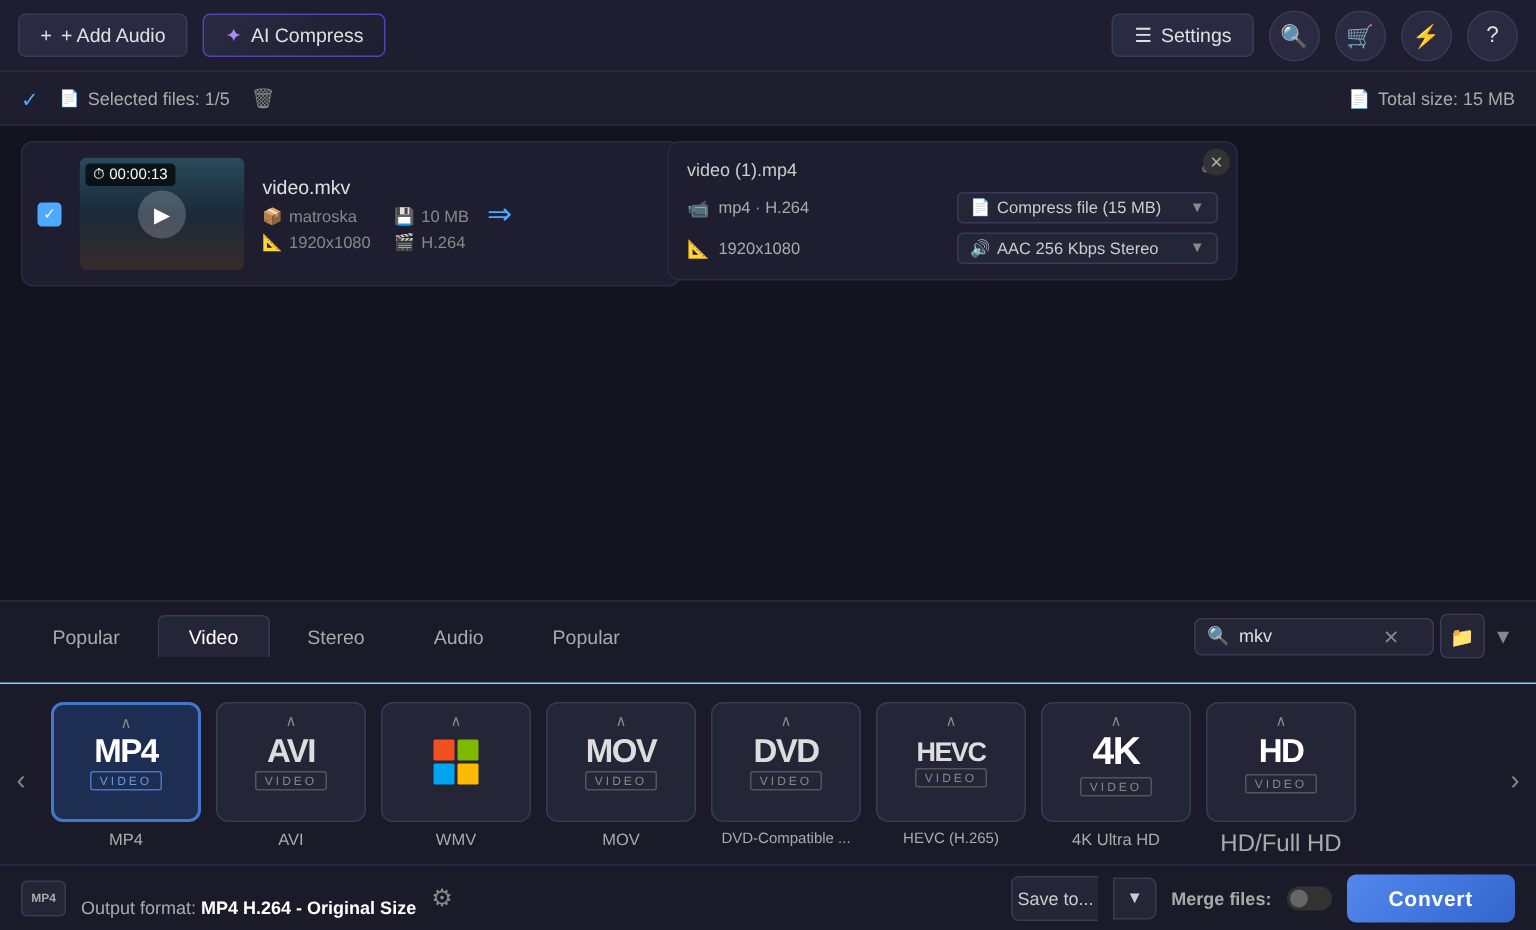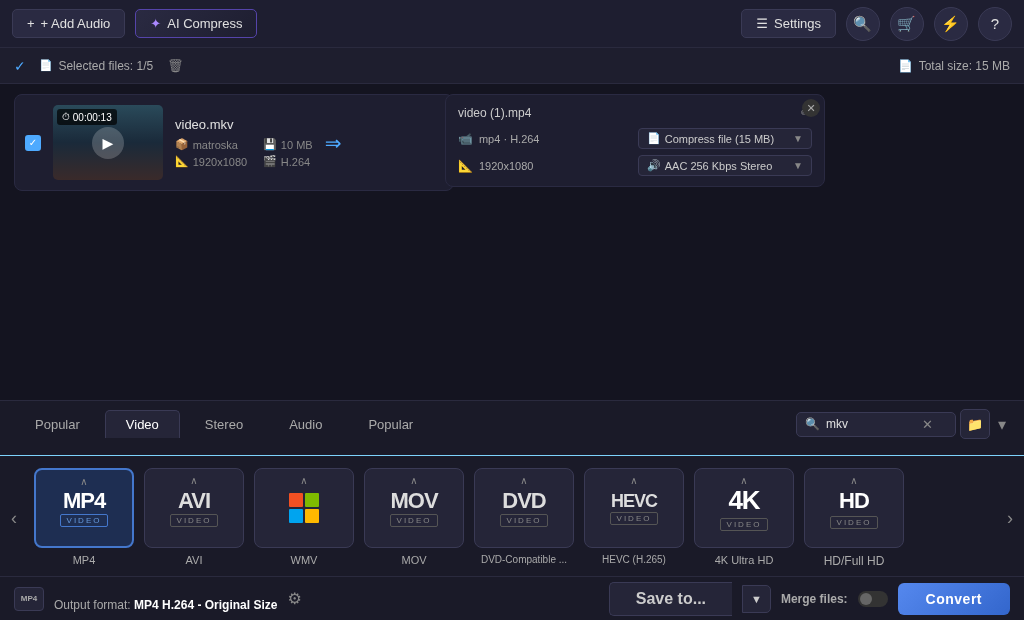--- a/index.html
+++ b/index.html
@@ -519,25 +519,24 @@
       cursor: pointer;
       color: #888;
       font-size: 16px;
     }
     .status-spacer { flex: 1; }
     .save-btn {
       background: #252538;
       border: 1px solid #3a3a55;
       border-radius: 5px 0 0 5px;
       color: #ccc;
-      padding: 7px 26px;
-      cursor: pointer;
-      font-size: 16px;
+      padding: 7px 3px;
+      cursor: pointer;
+      font-size: 12px;
       border-right: none;
-      font-weight: bold;
     }
     .save-arrow-btn {
       background: #252538;
       border: 1px solid #3a3a55;
       border-radius: 0 5px 5px 0;
       color: #ccc;
       padding: 7px 8px;
       cursor: pointer;
       font-size: 11px;
       border-left: 1px solid #3a3a55;
@@ -817,21 +816,21 @@
         </div>
         <div class="format-label" style="font-size:11px;">4K Ultra HD</div>
       </div>
 
       <div class="format-item">
         <div class="format-box">
           <span class="format-chevron">∧</span>
           <div class="format-logo-4k" style="font-size:22px;">HD</div>
           <div class="format-sub">VIDEO</div>
         </div>
-        <div class="format-label" style="font-size:12px;">HD/Full HD</div>
+        <div class="format-label" style="font-size:16px;">HD/Full HD</div>
       </div>
 
     </div>
     <div class="nav-arrow">
       <span>›</span>
     </div>
   </div>
 
   <div class="status-bar">
     <div class="format-icon-small">MP4</div>

